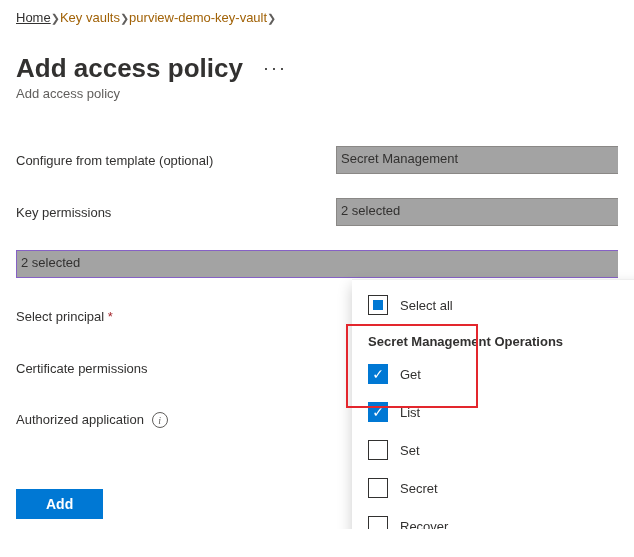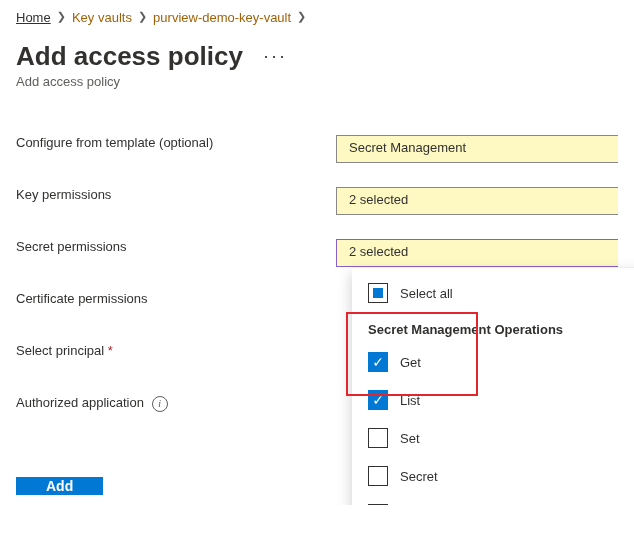--- a/index.html
+++ b/index.html
@@ -7,25 +7,24 @@
     margin: 0;
     padding: 10px 16px;
     color: #323130;
     width: 634px;
     box-sizing: border-box;
     font-size: 13px;
     overflow: hidden;
   }
   .breadcrumb {
     display: flex;
-    align-items: flex-start;
-    gap: 6px;
-    font-size: 13px;
-    color: #605e5c;
-    margin-bottom: 16px;
+    align-items: flex-end;
+    font-size: 13px;
+    color: #605e5c;
+    margin-bottom: 28px;
   }
   .breadcrumb a {
     color: #a16207;
     text-decoration: none;
   }
   .breadcrumb a.home {
     color: #323130;
     text-decoration: underline;
   }
   .breadcrumb .chev {
@@ -46,20 +45,21 @@
     margin-bottom: 46px;
   }
   .more {
     letter-spacing: 2px;
     font-weight: 400;
     font-size: 18px;
     cursor: pointer;
   }
   .fieldrow {
     display: flex;
+    align-items: center;
     margin-bottom: 26px;
     height: 26px;
   }
   .fieldrow .label {
     width: 320px;
     flex: 0 0 320px;
     color: #323130;
   }
   .required {
     color: #a4262c;
@@ -74,22 +74,22 @@
     border-radius: 50%;
     font-size: 10px;
     color: #605e5c;
     margin-left: 4px;
     font-style: italic;
     font-family: serif;
   }
   .select {
     flex: 1;
     border: 1px solid #8a8886;
-    background: #fef9c3;
-    padding: 4px 12px;
+    background: #a3a3a3;
+    padding: 4px 4px;
     font-size: 13px;
     min-height: 18px;
     color: #323130;
     cursor: pointer;
     border-right: none;
   }
   .select.open {
     border: 1px solid #8661c5;
     border-right: none;
   }
@@ -142,21 +142,21 @@
   }
   .highlight-box {
     border: 2px solid #e3262d;
     position: absolute;
     pointer-events: none;
   }
   .add-btn {
     background: #0078d4;
     color: #fff;
     border: none;
-    padding: 1px 30px;
+    padding: 7px 30px;
     font-size: 14px;
     font-weight: 600;
     cursor: pointer;
     margin-top: 30px;
   }
   .rel {
     position: relative;
   }
 </style>
 </head>
@@ -182,36 +182,35 @@
   <div class="select">Secret Management</div>
 </div>
 
 <div class="fieldrow">
   <div class="label">Key permissions</div>
   <div class="select">2 selected</div>
 </div>
 
 <div class="rel">
   <div class="fieldrow">
-    <div class="label">Secret permissions</div>
     <div class="select open">2 selected</div>
-  </div>
-
-  <div class="fieldrow">
-    <div class="label">Certificate permissions</div>
   </div>
 
   <div class="fieldrow">
     <div class="label">
       <span>Select principal</span>
       <span class="required">*</span>
     </div>
   </div>
 
   <div class="fieldrow">
+    <div class="label">Certificate permissions</div>
+  </div>
+
+  <div class="fieldrow">
     <div class="label">
       <span>Authorized application</span>
       <span class="info">i</span>
     </div>
   </div>
 
   <button class="add-btn">Add</button>
 
   <div class="dropdown" style="top:28px;">
     <div class="dd-item">

